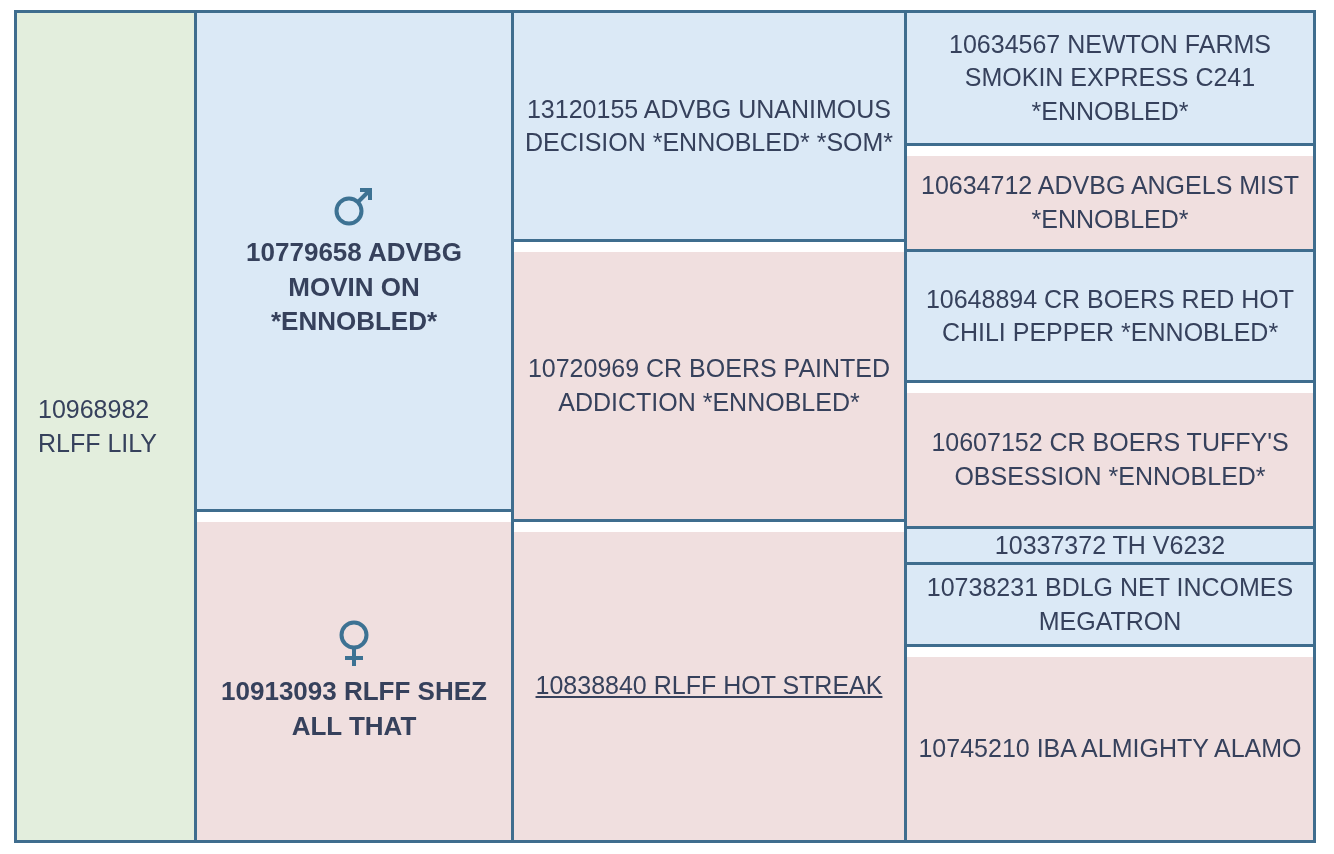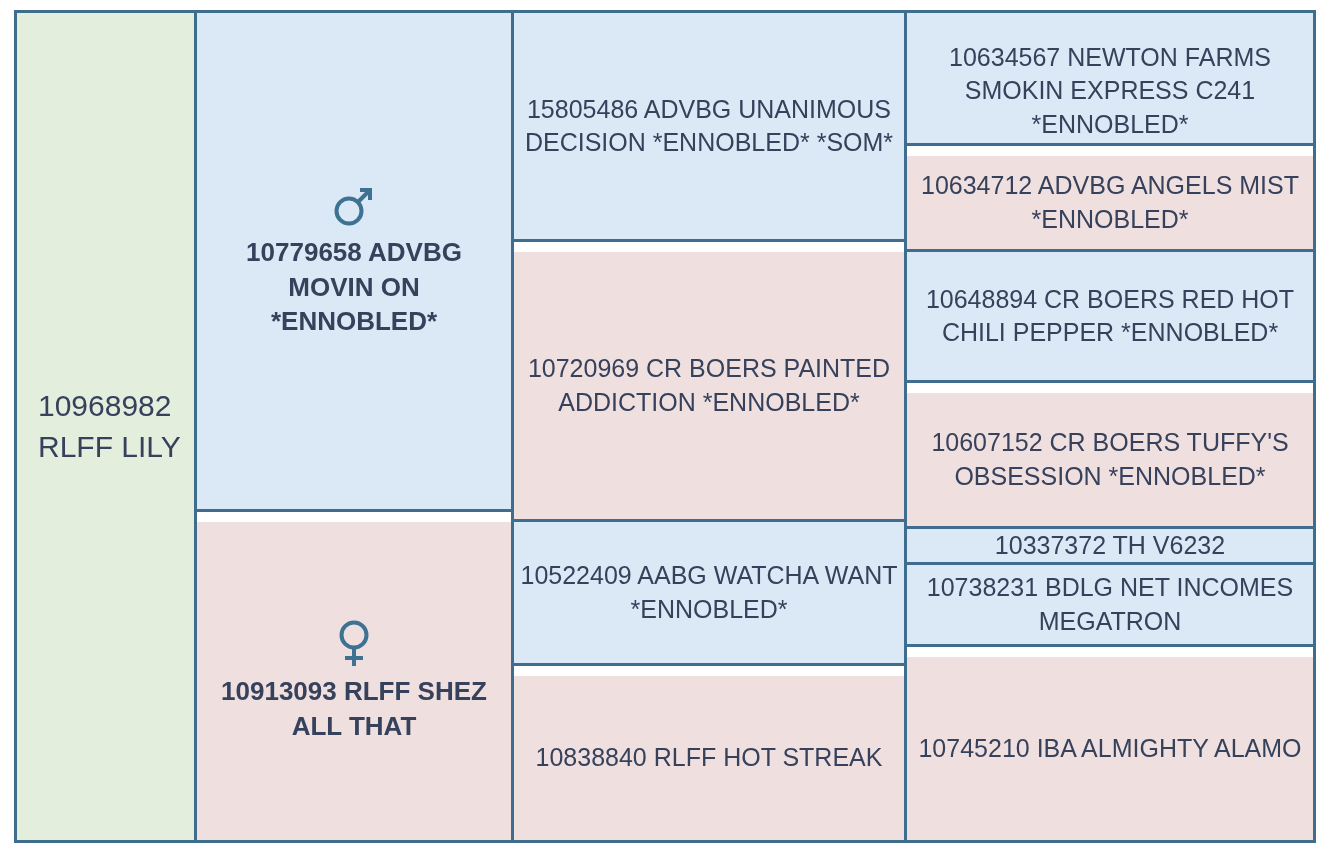--- a/index.html
+++ b/index.html
@@ -61,21 +61,21 @@
     flex-direction: column;
   }
 
   .col-animal {
     width: 180px;
     flex: 0 0 180px;
     border-right: 3px solid var(--border);
   }
   .col-animal .cell {
     height: 100%;
-    font-size: 30px;
+    font-size: 25px;
     align-items: flex-start;
     justify-content: center;
     text-align: left;
     padding-left: 21px;
   }
 
   .col-parents {
     width: 317px;
     flex: 0 0 317px;
     border-right: 3px solid var(--border);
@@ -89,27 +89,27 @@
 
   .col-gp {
     width: 393px;
     flex: 0 0 393px;
     border-right: 3px solid var(--border);
   }
   .col-gp .cell { font-size: 25px; }
   .col-gp .gp-1 { height: 229px; border-bottom: 3px solid var(--border); }
   .col-gp .gp-2 { height: 270px; border-bottom: 3px solid var(--border); align-items: flex-end; }
   .col-gp .gp-3 { height: 144px; border-bottom: 3px solid var(--border); }
-  .col-gp .gp-4 { flex: 1 1 auto; }
+  .col-gp .gp-4 { flex: 1 1 auto; text-decoration: underline; }
 
   .col-ggp {
     flex: 1 1 auto;
   }
   .col-ggp .cell { font-size: 25px; }
-  .col-ggp .ggp-1 { height: 133px; border-bottom: 3px solid var(--border); justify-content: flex-end; }
+  .col-ggp .ggp-1 { height: 133px; border-bottom: 3px solid var(--border); }
   .col-ggp .ggp-2 { height:  96px; border-bottom: 3px solid var(--border); }
   .col-ggp .ggp-3 { height: 131px; border-bottom: 3px solid var(--border); }
   .col-ggp .ggp-4 { height: 136px; border-bottom: 3px solid var(--border); }
   .col-ggp .ggp-5 { height:  36px; border-bottom: 3px solid var(--border); }
   .col-ggp .ggp-6 { height:  97px; border-bottom: 3px solid var(--border); }
   .col-ggp .ggp-7 { height:  82px; border-bottom: 3px solid var(--border); }
   .col-ggp .ggp-8 { flex: 1 1 auto; }
 
   
   .sex-symbol {
@@ -152,27 +152,24 @@
           <line x1="14" y1="40" x2="32" y2="40" stroke="#3d7293" stroke-width="4"></line>
         </svg>
       </span>
       <span class="name-text">10913093 RLFF SHEZ ALL THAT</span>
     </div>
 
   </div>
 
   <div class="col col-gp">
     <div class="cell blue gp-1">
-      <span class="name-text">15805486 ADVBG UNANIMOUS DECISION *ENNOBLED* *SOM*</span>
+      <span class="name-text">13120155 ADVBG UNANIMOUS DECISION *ENNOBLED* *SOM*</span>
     </div>
     <div class="cell pink gp-2">
       <span class="name-text">10720969 CR BOERS PAINTED ADDICTION *ENNOBLED*</span>
-    </div>
-    <div class="cell blue gp-3">
-      <span class="name-text">10522409 AABG WATCHA WANT *ENNOBLED*</span>
     </div>
     <div class="cell pink gp-4">
       <span class="name-text">10838840 RLFF HOT STREAK</span>
     </div>
   </div>
 
   <div class="col col-ggp">
     <div class="cell blue ggp-1">
       <span class="name-text">10634567 NEWTON FARMS SMOKIN EXPRESS C241 *ENNOBLED*</span>
     </div>

